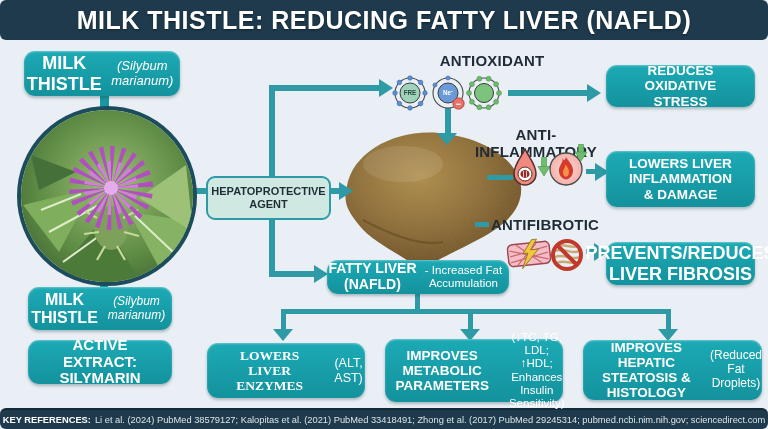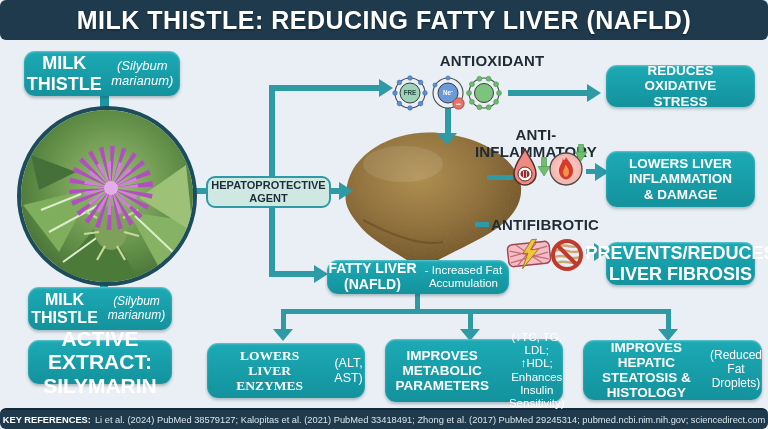--- a/index.html
+++ b/index.html
@@ -75,31 +75,31 @@
     </svg>
   </div>
   <div class="tab" style="left:100px;top:282px;width:8px;height:7px;"></div>
 
   <div class="tealbox" style="left:28px;top:287px;width:144px;height:43px;">
     <div class="t1" style="font-size:16px;">MILK THISTLE</div>
     <div class="t2" style="font-size:12px;font-style:italic;">(Silybum marianum)</div>
   </div>
 
   <div class="tealbox" style="left:28px;top:340px;width:144px;height:44px;">
-    <div class="t1" style="font-size:21px;padding:0 8px;">ACTIVE EXTRACT: SILYMARIN</div>
+    <div class="t1" style="font-size:15px;padding:0 8px;">ACTIVE EXTRACT: SILYMARIN</div>
   </div>
 
   <div class="hline" style="left:190px;top:188px;width:18px;height:6px;"></div>
   <div class="vline" style="left:269px;top:85px;width:6px;height:192px;"></div>
   <div class="hline" style="left:269px;top:85px;width:110px;height:6px;"></div>
   <div class="tri-r" style="left:379px;top:79px;"></div>
   <div class="hline" style="left:269px;top:271px;width:45px;height:6px;"></div>
   <div class="tri-r" style="left:314px;top:265px;"></div>
 
-  <div class="mintbox" style="left:206px;top:176px;width:125px;height:32px;">
+  <div class="mintbox" style="left:206px;top:176px;width:125px;height:44px;">
     <span>HEPATOPROTECTIVE AGENT</span>
   </div>
   <div class="hline" style="left:331px;top:188px;width:8px;height:6px;"></div>
   <div class="tri-r" style="left:339px;top:182px;"></div>
 
   <svg class="icon" style="left:333px;top:124px;z-index:1;" width="194" height="152" viewBox="0 0 194 152">
     <defs>
       <radialGradient id="gliv" cx="42%" cy="32%" r="80%">
         <stop offset="0%" stop-color="#b5924f"></stop>
           <stop offset="45%" stop-color="#91703a"></stop>

